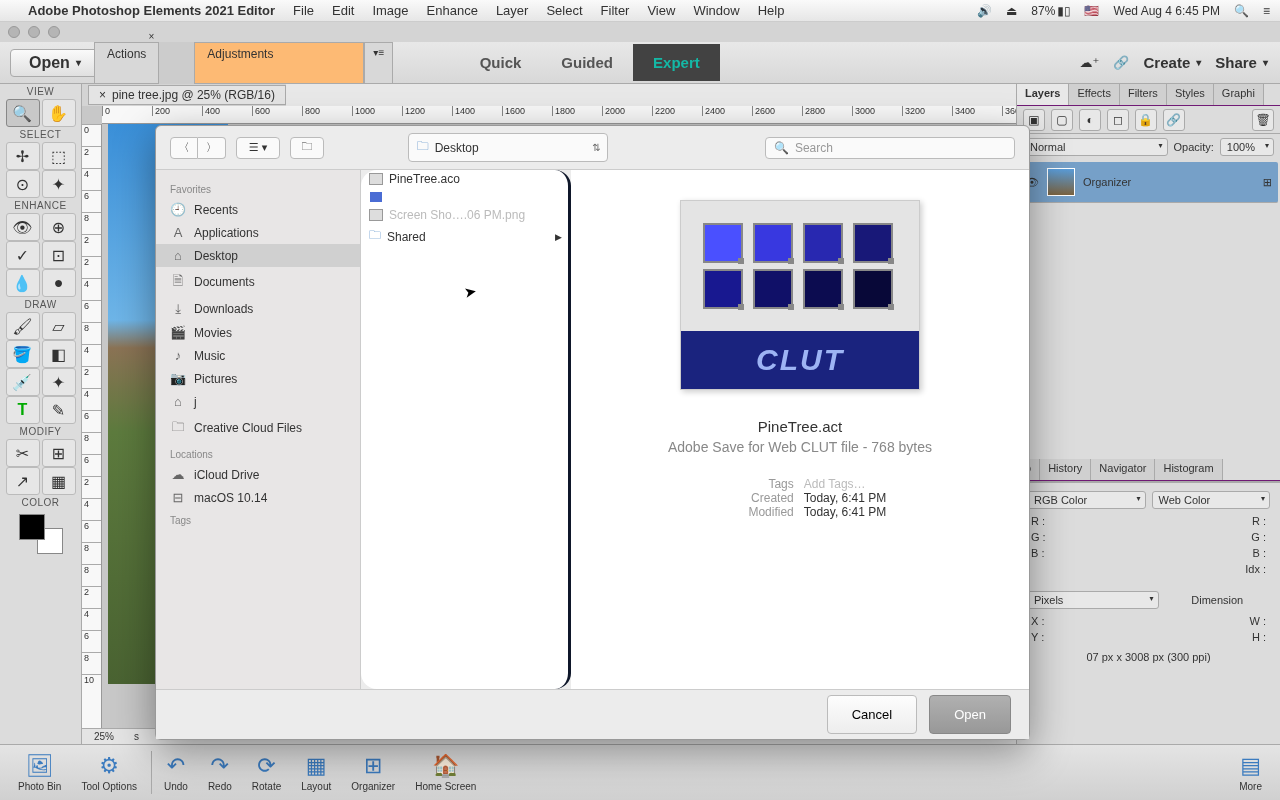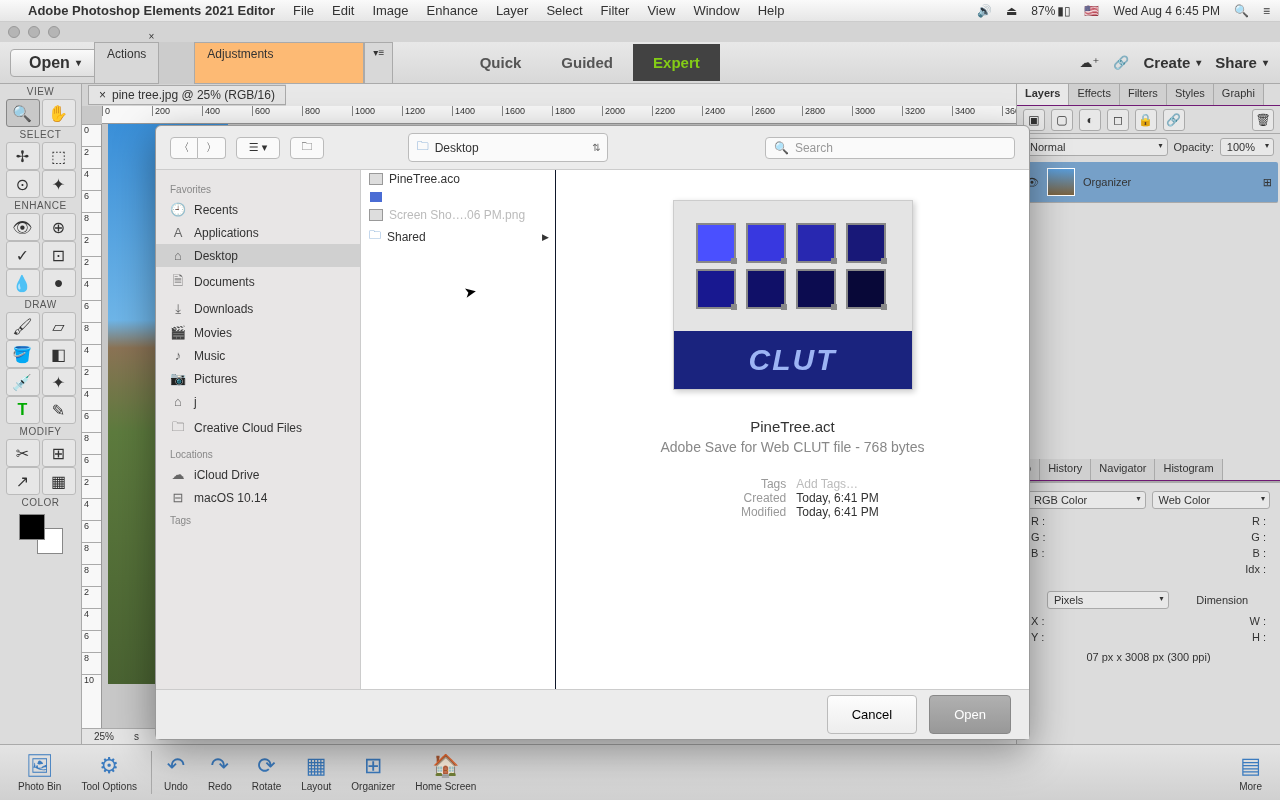--- a/index.html
+++ b/index.html
@@ -16,21 +16,21 @@
 
 .window-row { height: 20px; background: #d4d4d4; display: flex; align-items: center; padding-left: 8px; gap: 8px; }
 .dot { width: 12px; height: 12px; border-radius: 50%; background: #b5b5b5; border: 1px solid #999; }
 
 
 .top-toolbar { height: 42px; background: linear-gradient(#e8e8e8,#d8d8d8); display: flex; align-items: center; border-bottom: 1px solid #aaa; }
 .open-btn { margin-left: 10px; padding: 4px 18px; background: linear-gradient(#fafafa,#e0e0e0); border: 1px solid #aaa; border-radius: 4px; font-size: 16px; font-weight: 600; display: flex; align-items: center; gap: 6px; }
 .open-btn::after { content: "▾"; font-size: 10px; }
 .modes { flex: 1; display: flex; justify-content: center; gap: 0; }
 .mode-tab { padding: 10px 20px; font-size: 15px; font-weight: 600; color: #555; }
-.mode-tab.active { background: #424242; color: #84cc16; }
+.mode-tab.active { background: #424242; color: #14b8a6; }
 .right-tools { display: flex; gap: 14px; align-items: center; padding-right: 12px; }
 .create-btn, .share-btn { font-size: 15px; font-weight: 600; display: flex; align-items: center; gap: 6px; }
 .create-btn::after, .share-btn::after { content: "▾"; font-size: 10px; }
 
 
 .panel-tabs-row { position: absolute; top: 42px; left: 94px; height: 42px; display: flex; background: #ccc; }
 .panel-tab { padding: 4px 12px; background: #d8d8d8; border: 1px solid #aaa; font-size: 12px; position: relative; }
 .panel-tab .close { position: absolute; top: -12px; right: 4px; font-size: 10px; }
 .panel-tab.active { background: #fdba74; margin-left: 35px; }
 .panel-opts { border: 1px solid #aaa; background: #d8d8d8; padding: 4px 8px; font-size: 10px; }
@@ -90,21 +90,21 @@
 .nav-group .nav-btn:last-child { border-radius: 0 4px 4px 0; border-left: none; }
 .location-dd { flex: 0 0 200px; margin: 0 auto; background: #fafafa; border: 1px solid #bbb; border-radius: 4px; padding: 3px 20px 3px 8px; font-size: 12px; position: relative; display: flex; align-items: center; gap: 6px; }
 .location-dd::after { content: "⇅"; position: absolute; right: 6px; font-size: 10px; color: #666; }
 .search-box { flex: 0 0 250px; background: #fafafa; border: 1px solid #bbb; border-radius: 4px; padding: 3px 8px; font-size: 12px; display: flex; align-items: center; gap: 6px; color: #999; margin-left: auto; }
 .fd-body { flex: 1; display: flex; overflow: hidden; }
 .fd-sidebar { width: 205px; background: #e8e6e6; border-right: 1px solid #ccc; padding: 8px 0; font-size: 12px; overflow-y: auto; }
 .sb-heading { font-size: 10px; color: #888; padding: 6px 14px 3px; text-transform: none; font-weight: 400; }
 .sb-item { padding: 4px 14px; display: flex; align-items: center; gap: 8px; }
 .sb-item.sel { background: #d0d0d0; }
 .sb-icon { width: 16px; text-align: center; color: #666; font-size: 13px; }
-.fd-list { width: 195px; background: #fff; border-right: 1px solid #0f172a; font-size: 12px; }
+.fd-list { width: 210px; background: #fff; border-right: 3px solid #0f172a; font-size: 12px; border-radius: 16px; }
 .list-item { padding: 2px 8px; display: flex; align-items: center; gap: 6px; position: relative; }
 .list-item.sel { background: #055d0; color: #fff; }
 .list-item.dim { color: #bbb; }
 .list-item .arrow { position: absolute; right: 6px; font-size: 9px; }
 .file-icon { width: 14px; height: 12px; display: inline-block; background: #ddd; border: 1px solid #999; }
 .file-icon.sel-i { background: #4a6cd4; border-color: #fff; }
 .fd-preview { flex: 1; background: #fff; display: flex; flex-direction: column; align-items: center; padding: 30px 20px 10px; }
 .clut-preview { width: 240px; background: #ececec; border: 1px solid #ccc; box-shadow: 2px 2px 6px rgba(0,0,0,.2); }
 .clut-swatches { padding: 22px; display: grid; grid-template-columns: repeat(4, 1fr); gap: 6px; background: #e4e4e4; }
 .clut-sw { width: 40px; height: 40px; border: 2px solid #888; position: relative; }
@@ -339,21 +339,21 @@
       </div>
     <div class="info-row">
         <span>B :</span>
         <span>B :</span>
       </div>
     <div class="info-row">
         <span></span>
         <span>Idx :</span>
       </div>
     <div class="blend-row" style="margin-top:10px;">
-      <div class="dropdown" style="flex:1;margin-left:20px;">Pixels</div>
+      <div class="dropdown" style="flex:1;">Pixels</div>
       <span style="flex:1;text-align:center;">Dimension</span>
     </div>
     <div class="info-row">
         <span>X :</span>
         <span>W :</span>
       </div>
     <div class="info-row">
         <span>Y :</span>
         <span>H :</span>
       </div>

